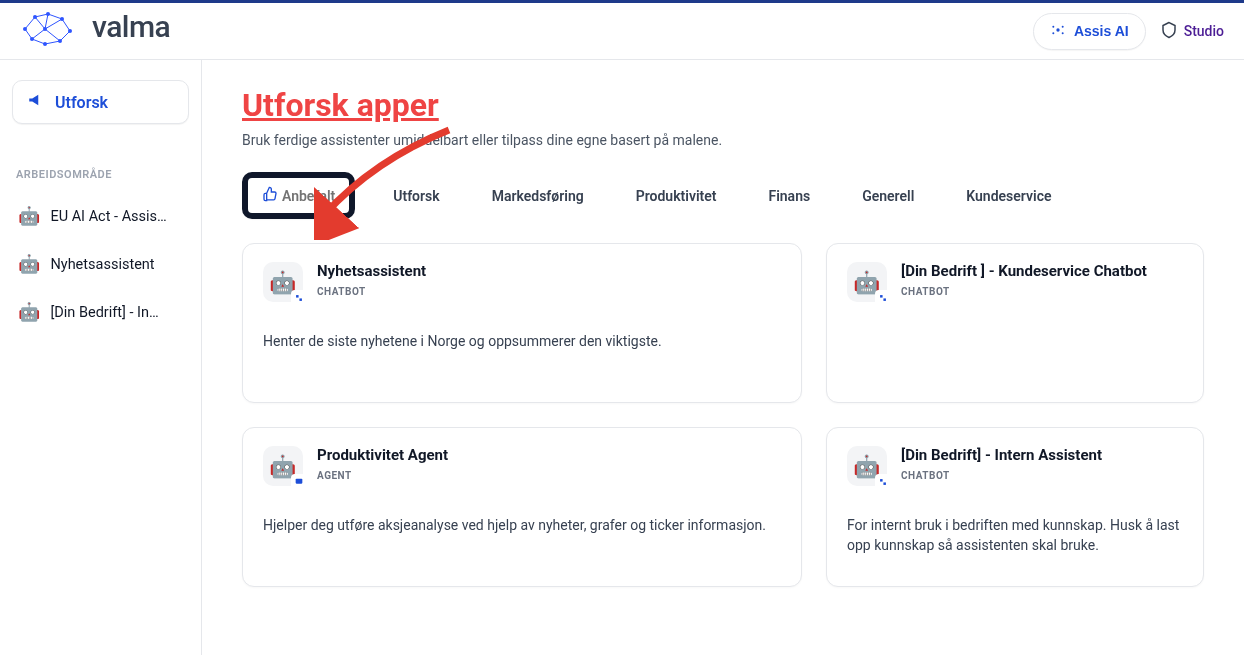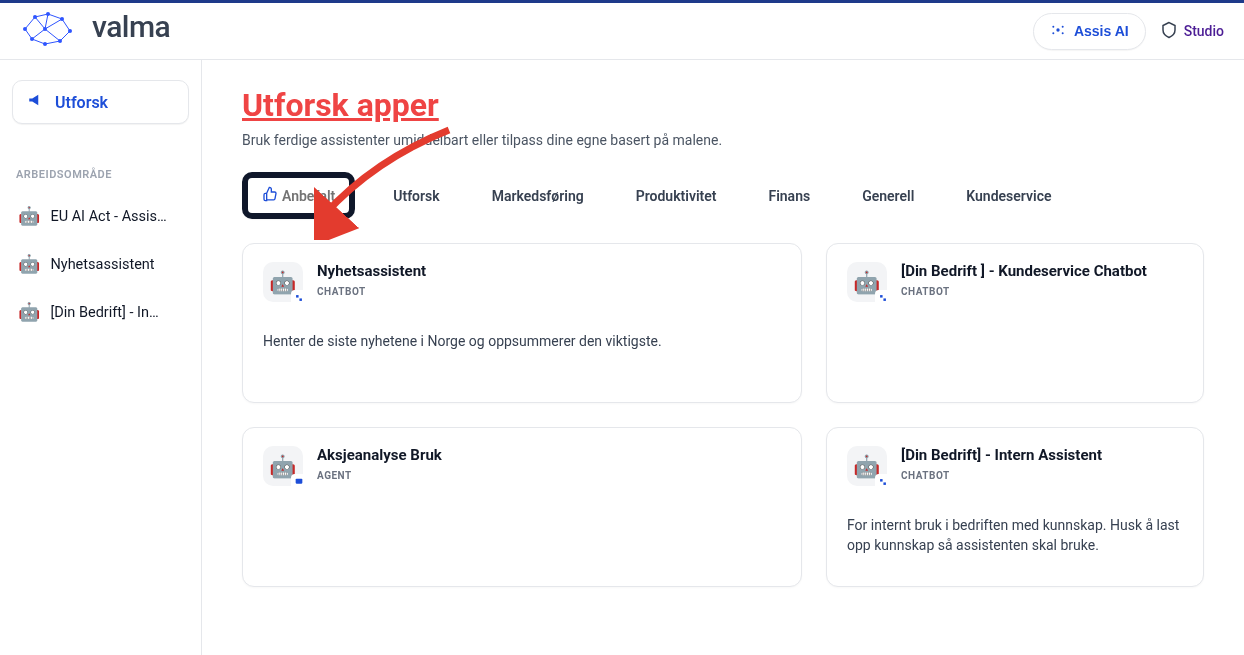--- a/index.html
+++ b/index.html
@@ -185,24 +185,25 @@
         <div class="card">
           <div class="card-head">
             <div class="card-icon">🤖
               <span class="badge-overlay">
                 <svg width="10" height="10" viewBox="0 0 24 24" fill="#1d4ed8">
                     <rect x="4" y="4" width="16" height="12" rx="2"></rect>
                   </svg>
               </span>
             </div>
             <div>
-              <div class="card-title">Aksjeanalyse Bruk</div>
+              <div class="card-title">Produktivitet Agent</div>
               <div class="card-tag">AGENT</div>
             </div>
           </div>
+          <div class="card-desc">Hjelper deg utføre aksjeanalyse ved hjelp av nyheter, grafer og ticker informasjon.</div>
         </div>
 
         <div class="card">
           <div class="card-head">
             <div class="card-icon">🤖
               <span class="badge-overlay">
                 <svg width="10" height="10" viewBox="0 0 24 24" fill="#1d4ed8">
                     <rect x="5" y="5" width="6" height="6"></rect>
                     <rect x="13" y="13" width="6" height="6"></rect>
                   </svg>

